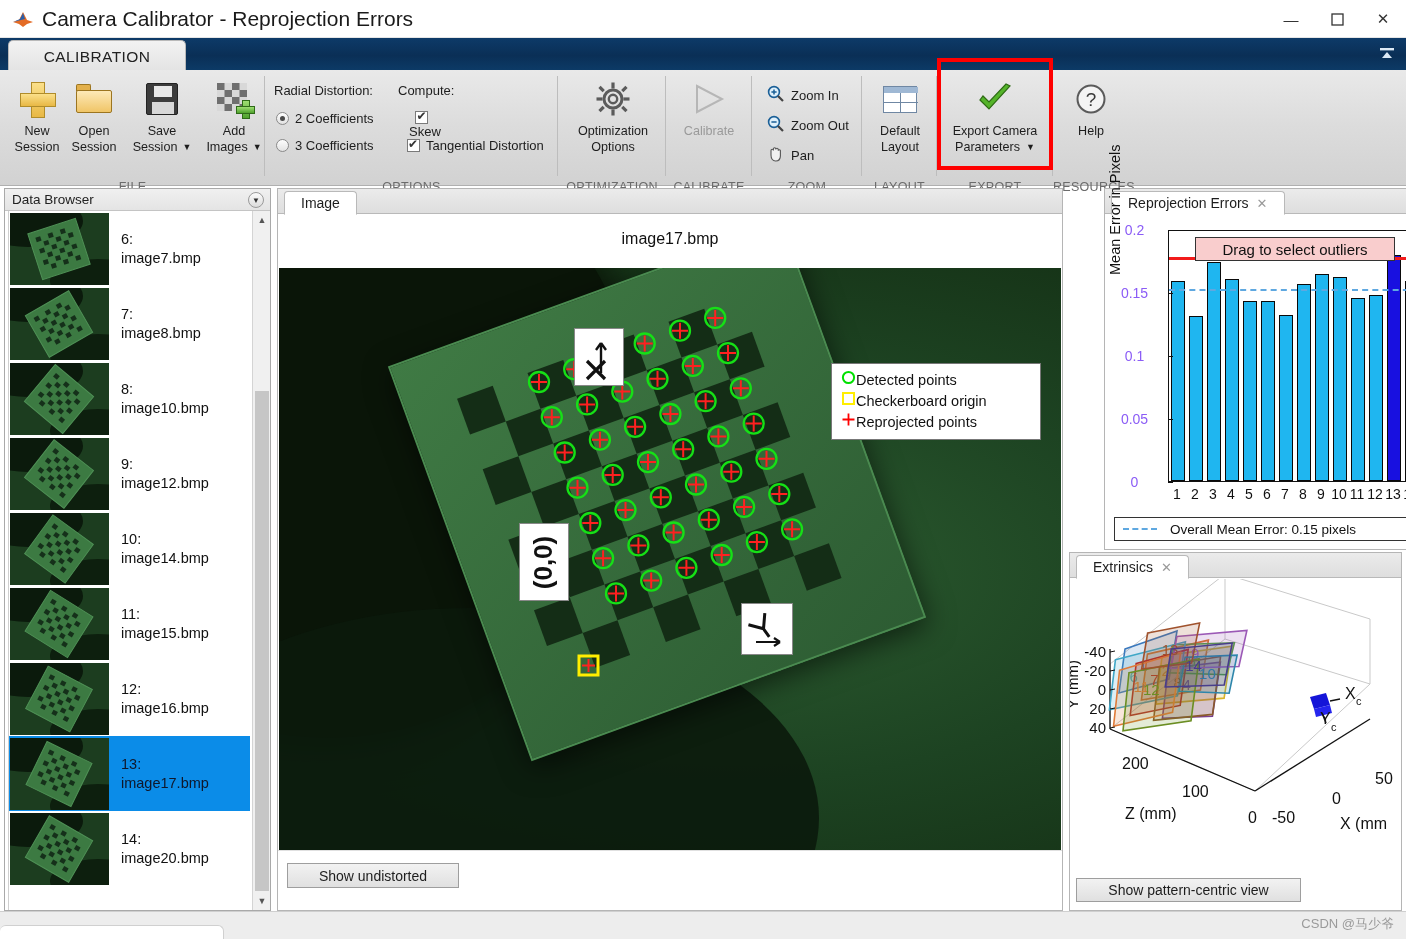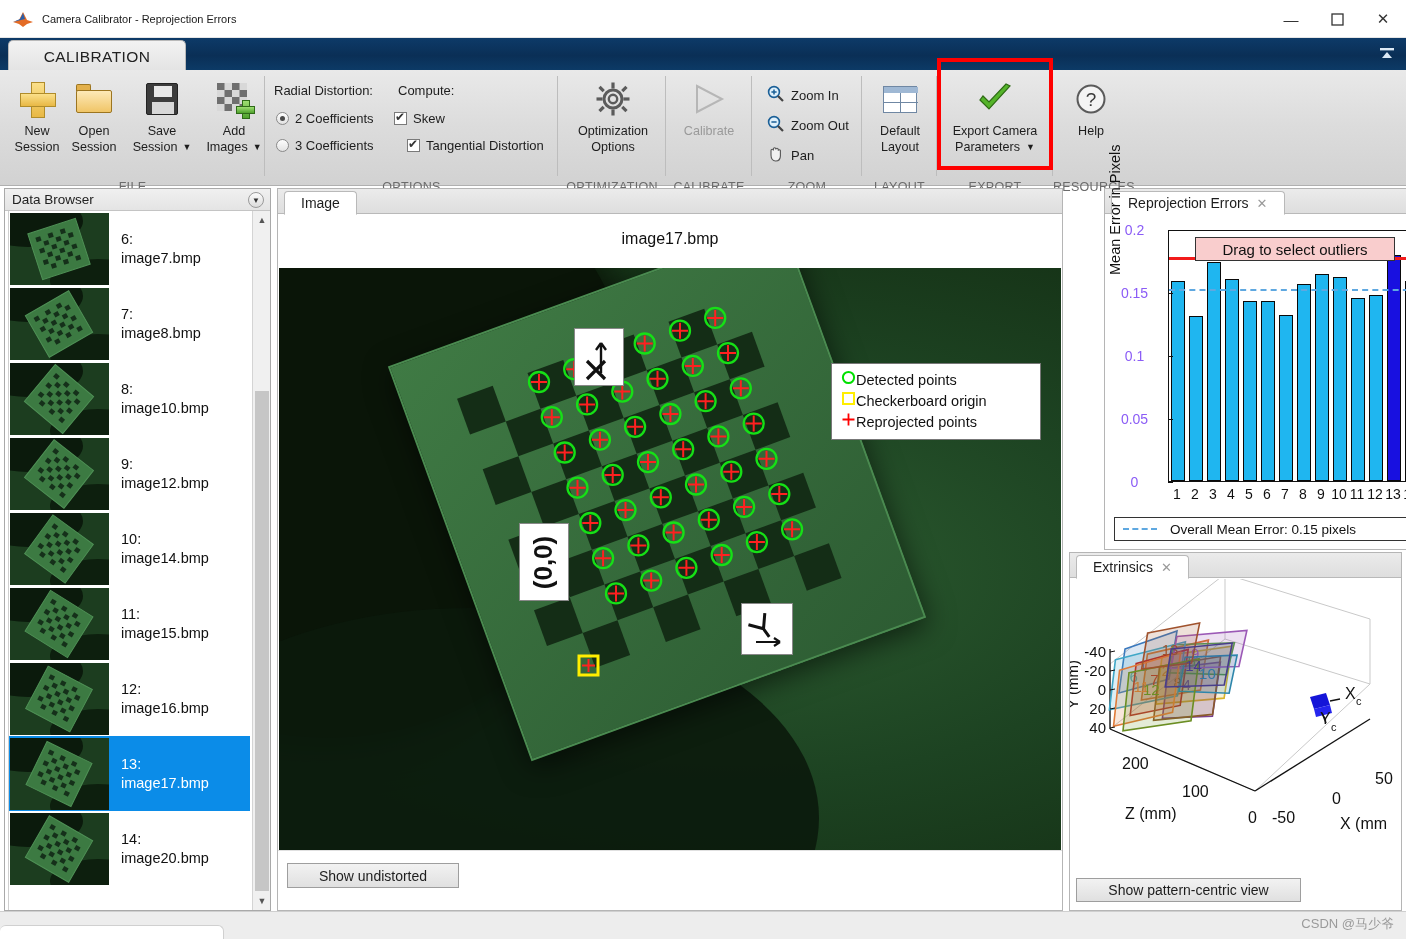--- a/index.html
+++ b/index.html
@@ -10,21 +10,21 @@
   }
   #app { position: relative; width: 1406px; height: 939px; background: #ffffff; }
 
   
   .titlebar {
     position: absolute; left: 0; top: 0; width: 1406px; height: 38px;
     background: #ffffff; border-bottom: 1px solid #e6e6e6;
     display: flex; align-items: center;
   }
   .title-icon { width: 22px; height: 20px; margin-left: 12px; margin-right: 8px; position: relative; }
-  .title-text { font-size: 11px; color: #1a1a1a; }
+  .title-text { font-size: 21px; color: #1a1a1a; }
   .win-btns { position: absolute; right: 0; top: 0; height: 38px; display: flex; }
   .win-btn {
     width: 46px; height: 38px; display: flex; align-items: center; justify-content: center;
     font-size: 15px; color: #333;
   }
 
   
   .tabstrip {
     position: absolute; left: 0; top: 38px; width: 1406px; height: 32px;
     background: linear-gradient(180deg,#0d3a68 0%,#0a2f56 55%,#0c3a66 100%);
@@ -150,21 +150,21 @@
   .databrowser {
     position: absolute; left: 4px; top: 188px; width: 267px; height: 723px;
     border: 1px solid #a9a9a9; background: #fff;
   }
   .dbody { position: absolute; left: 0; top: 22px; width: 265px; bottom: 0; overflow: hidden; background: #fff; }
   .dlist { position: absolute; left: 3px; top: 0; right: 20px; bottom: 0; overflow: hidden; border-left: 1px solid #cfcfcf; }
   .ditem {
     display: flex; align-items: center; height: 75px; background: #fff; cursor: default;
   }
   .ditem.sel { background: #0b8ce8; }
-  .ditem.sel .dname { color: #ffffff; }
+  .ditem.sel .dname { color: #0f172a; }
   .dthumb {
     width: 99px; height: 72px; flex: none; margin: 1px 0 0 1px;
     position: relative; overflow: hidden; background: #0f2a12;
   }
   .ditem.sel .dthumb { outline: 1px solid #0b8ce8; }
   .dname { font-size: 14.5px; color: #111; line-height: 19px; padding-left: 12px; }
   .dscroll {
     position: absolute; right: 0; top: 0; width: 18px; bottom: 0;
     background: #f0f0f0; border-left: 1px solid #d4d4d4;
   }
@@ -389,21 +389,21 @@
       <div class="optlabel" style="left:133px; top:13px;">Compute:</div>
 
       <div class="optrow" style="left:11px; top:41px;">
         <span class="radio on"></span>
         <span>2 Coefficients</span>
       </div>
       <div class="optrow" style="left:11px; top:68px;">
         <span class="radio"></span>
         <span>3 Coefficients</span>
       </div>
-      <div class="optrow" style="left:129px; top:41px;">
+      <div class="optrow" style="left:144px; top:41px;flex-direction:column;">
         <span class="cbox on"></span>
         <span>Skew</span>
       </div>
       <div class="optrow" style="left:142px; top:68px;">
         <span class="cbox on"></span>
         <span>Tangential Distortion</span>
       </div>
       <div class="glabel">OPTIONS</div>
       <div class="divider"></div>
     </div>

